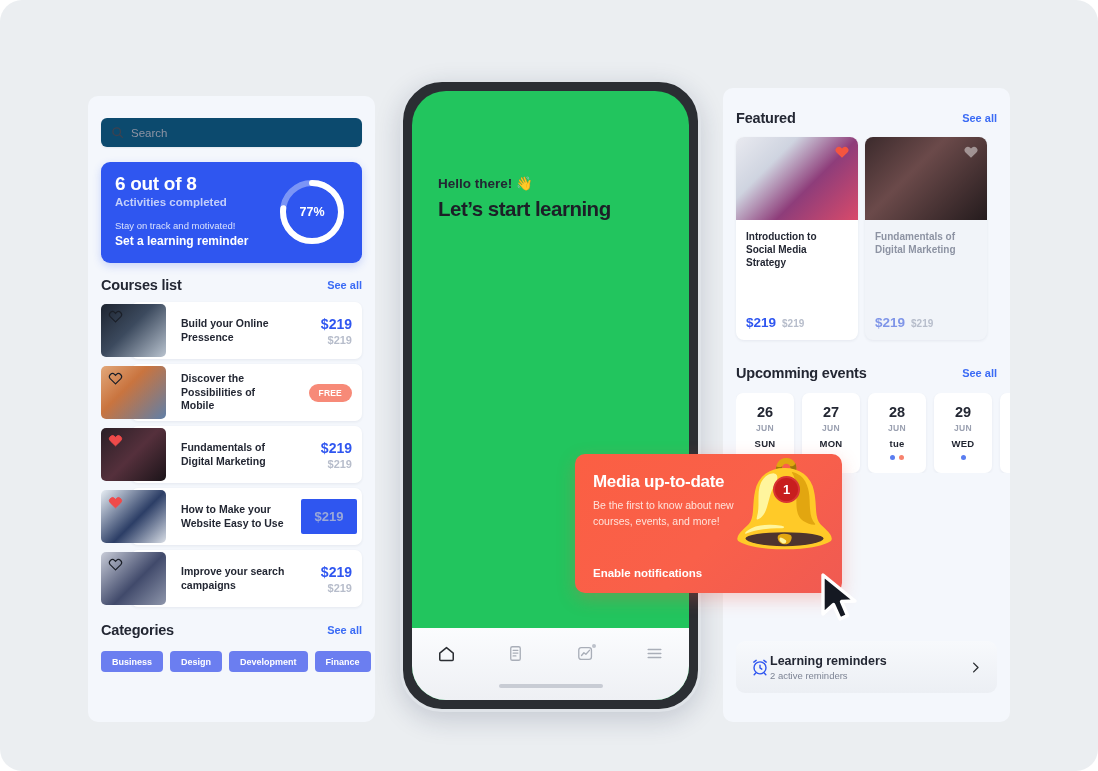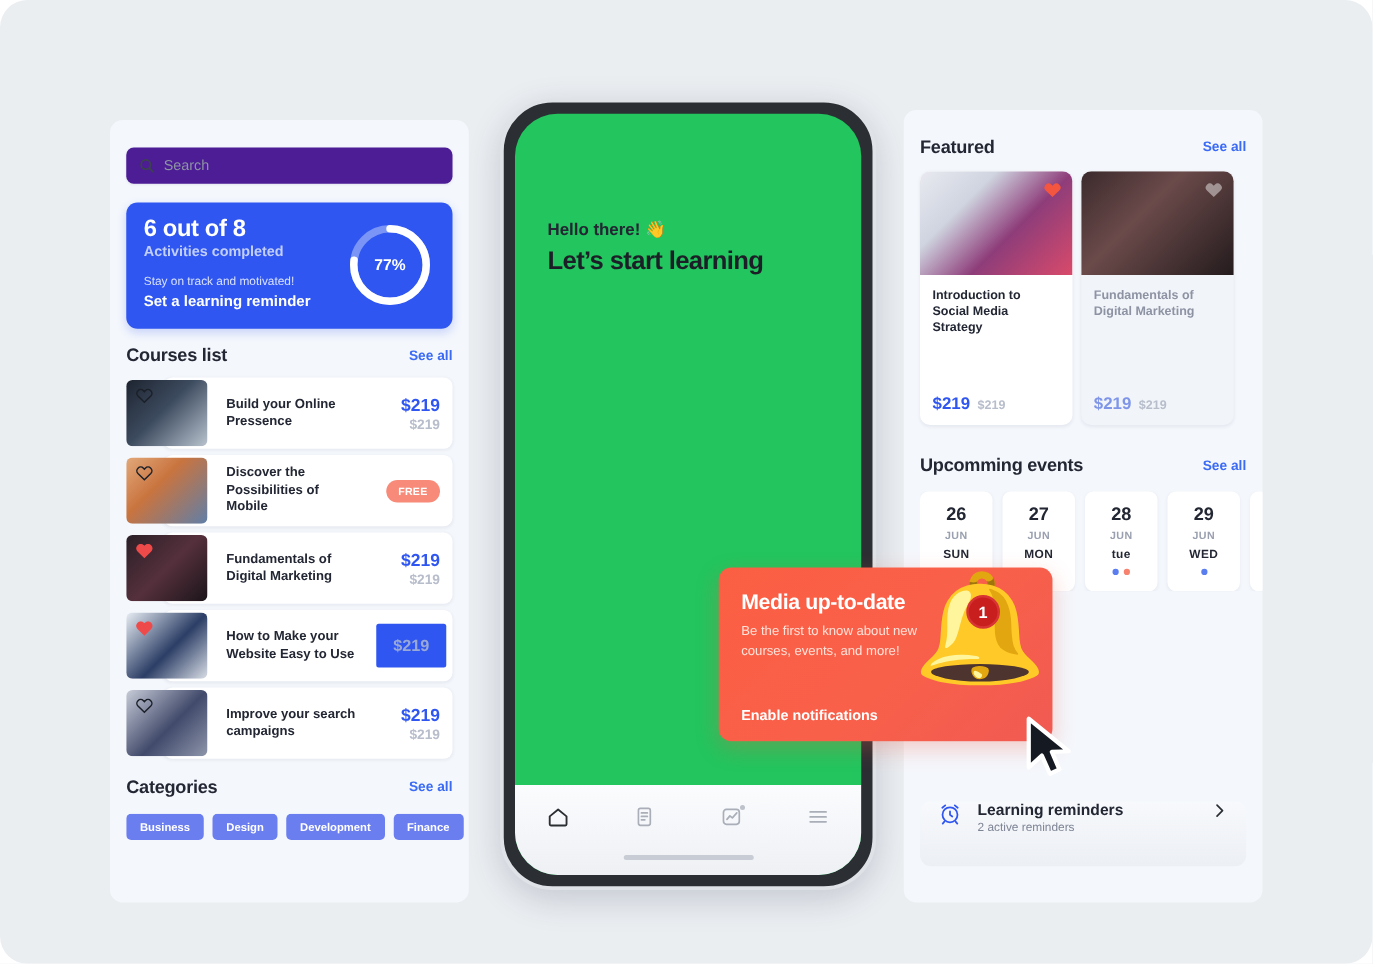--- a/index.html
+++ b/index.html
@@ -24,21 +24,21 @@
     border-radius: 10px;
     overflow: hidden;
   }
 
   
   #left-panel { left: 88px; top: 96px; width: 287px; height: 626px; }
 
   .search-bar {
     position: absolute; left: 13px; top: 22px;
     width: 261px; height: 29px;
-    background: #4c1d95; border-radius: 6px;
+    background: #0c4a6e; border-radius: 6px;
     display: flex; align-items: center; gap: 7px;
     padding: 0 10px;
     box-shadow: 0 1px 2px rgba(30,40,70,.07);
   }
   .search-bar .txt { font-size: 11.5px; color: #8d93a3; }
 
   .progress-card {
     position: absolute; left: 13px; top: 66px;
     width: 261px; height: 101px;
     background: #2f56f0; border-radius: 9px;
@@ -162,21 +162,21 @@
   }
   .date-card .dnum { font-size:14.5px; font-weight:700; color:#232733; }
   .date-card .dmon { font-size:8.5px; font-weight:700; color:#9aa0b0; margin-top:3px; letter-spacing:.3px;}
   .date-card .ddow { font-size:9.5px; font-weight:700; color:#232733; margin-top:5px; letter-spacing:.3px;}
   .date-card .dots { display:flex; gap:4px; margin-top:6px; }
   .dot { width:5px; height:5px; border-radius:50%; }
 
   .reminder-card {
     position:absolute; left:13px; top:553px; width:261px; height:52px;
     background:linear-gradient(180deg,#f7f9fc 0%,#eceff4 100%);
-    border-radius:9px; display:flex; align-items:flex-start; padding:0 14px; gap:12px;
+    border-radius:9px; display:flex; align-items:center; padding:0 14px; 
   }
   .reminder-card .rt { font-size:12.5px; font-weight:700; color:#232733; }
   .reminder-card .rs { font-size:9.5px; color:#7d8494; margin-top:2px; }
 
   
   #tooltip {
     position:absolute; left:575px; top:454px; width:267px; height:139px;
     background:linear-gradient(135deg,#fb5f43 0%, #f9604a 55%, #f05a52 100%);
     border-radius:10px; overflow:hidden;
     box-shadow:0 6px 18px rgba(240,90,70,.28);

